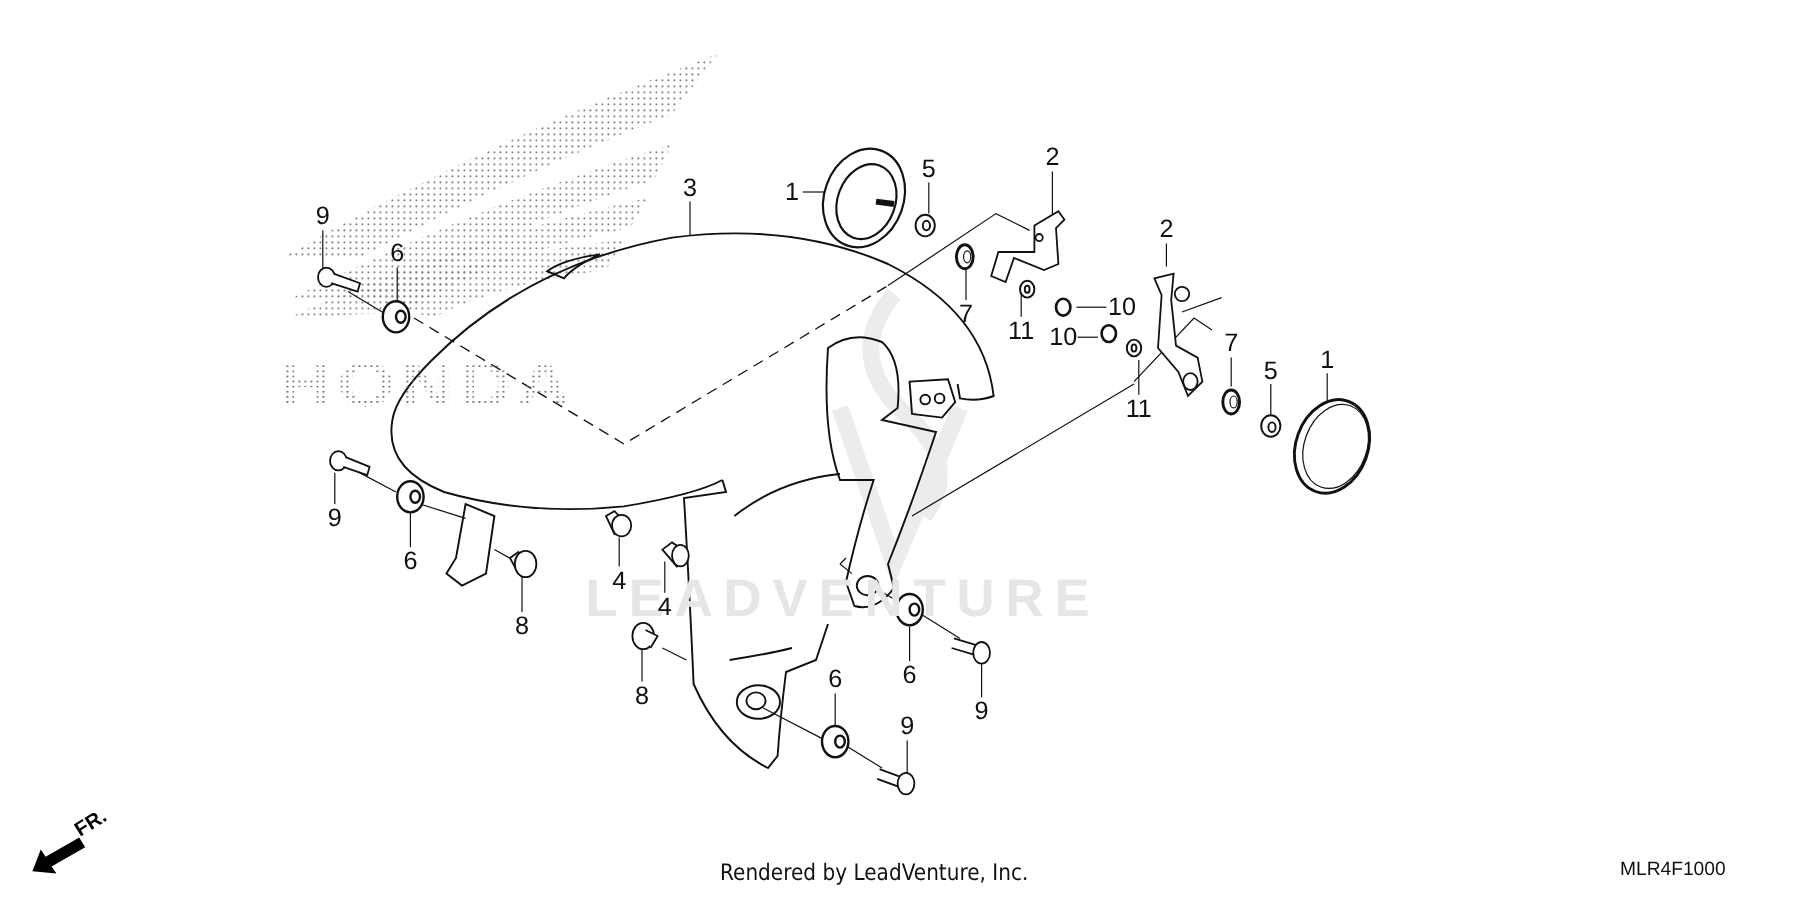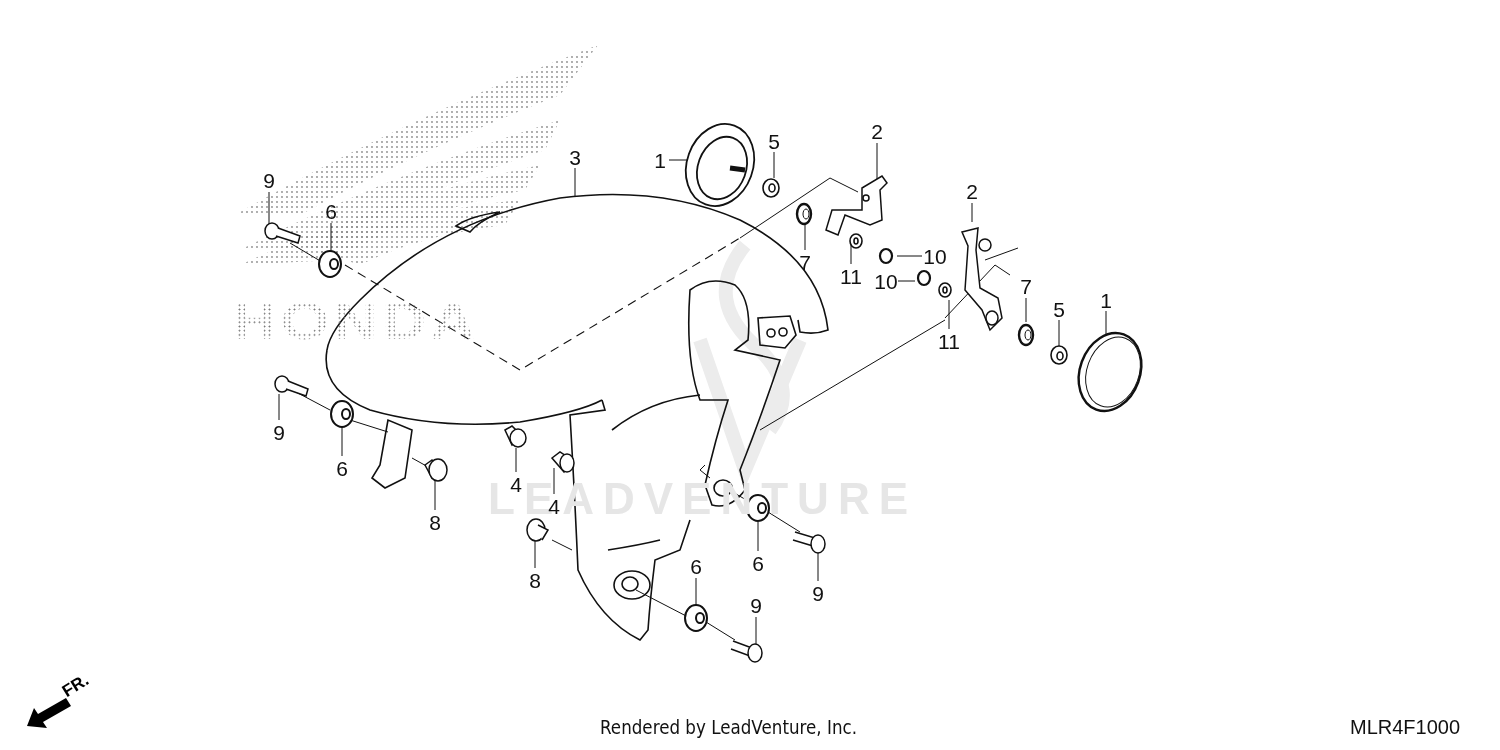--- a/index.html
+++ b/index.html
@@ -2,21 +2,21 @@
 <html><head>
 <meta charset="utf-8">
 <style>
   html, body { margin: 0; padding: 0; background: #ffffff; }
   body { width: 1500px; height: 750px; position: relative; overflow: hidden; font-family: "DejaVu Sans", sans-serif; }
   #diagram { position: absolute; left: 0; top: 0; width: 1500px; height: 750px; }
   .callout { position: absolute; font-family: "Liberation Sans", sans-serif; font-size: 21px; color: #111; line-height: 1; transform: translate(-50%, -50%); }
   .watermark { position: absolute; left: 488px; top: 474px; font-family: "Liberation Sans", sans-serif; font-weight: bold; font-size: 44px; letter-spacing: 9px; color: #e6e6e6; }
   .honda-wm { position: absolute; left: 232px; top: 285px; font-family: "Liberation Sans", sans-serif; font-weight: bold; font-size: 62px; letter-spacing: 4px; color: transparent; background-image: radial-gradient(#777 0.9px, transparent 1.1px); background-size: 5px 5px; -webkit-background-clip: text; background-clip: text; transform: scaleY(0.85); }
   .credit { position: absolute; left: 600px; top: 716px; font-family: "DejaVu Sans", sans-serif; font-size: 19px; color: #111; transform: scaleX(0.88); transform-origin: left top; }
-  .code { position: absolute; left: 1350px; top: 716px; font-family: "Liberation Sans", sans-serif; font-size: 20px; color: #111; }
+  .code { position: absolute; left: 1350px; top: 716px; font-family: "Liberation Sans", sans-serif; font-size: 16px; color: #111; }
   .fr { position: absolute; left: 62px; top: 676px; font-family: "Liberation Sans", sans-serif; font-weight: bold; font-size: 17px; color: #000; transform: rotate(-32deg); }
 </style>
 </head>
 <body>
 
 <svg id="diagram" width="1500" height="750" viewBox="0 0 1500 750" xmlns="http://www.w3.org/2000/svg">
   <defs>
     <pattern id="dots" width="5" height="5" patternUnits="userSpaceOnUse">
       <circle cx="2" cy="2" r="0.9" fill="#8a8a8a"></circle>
     </pattern>

